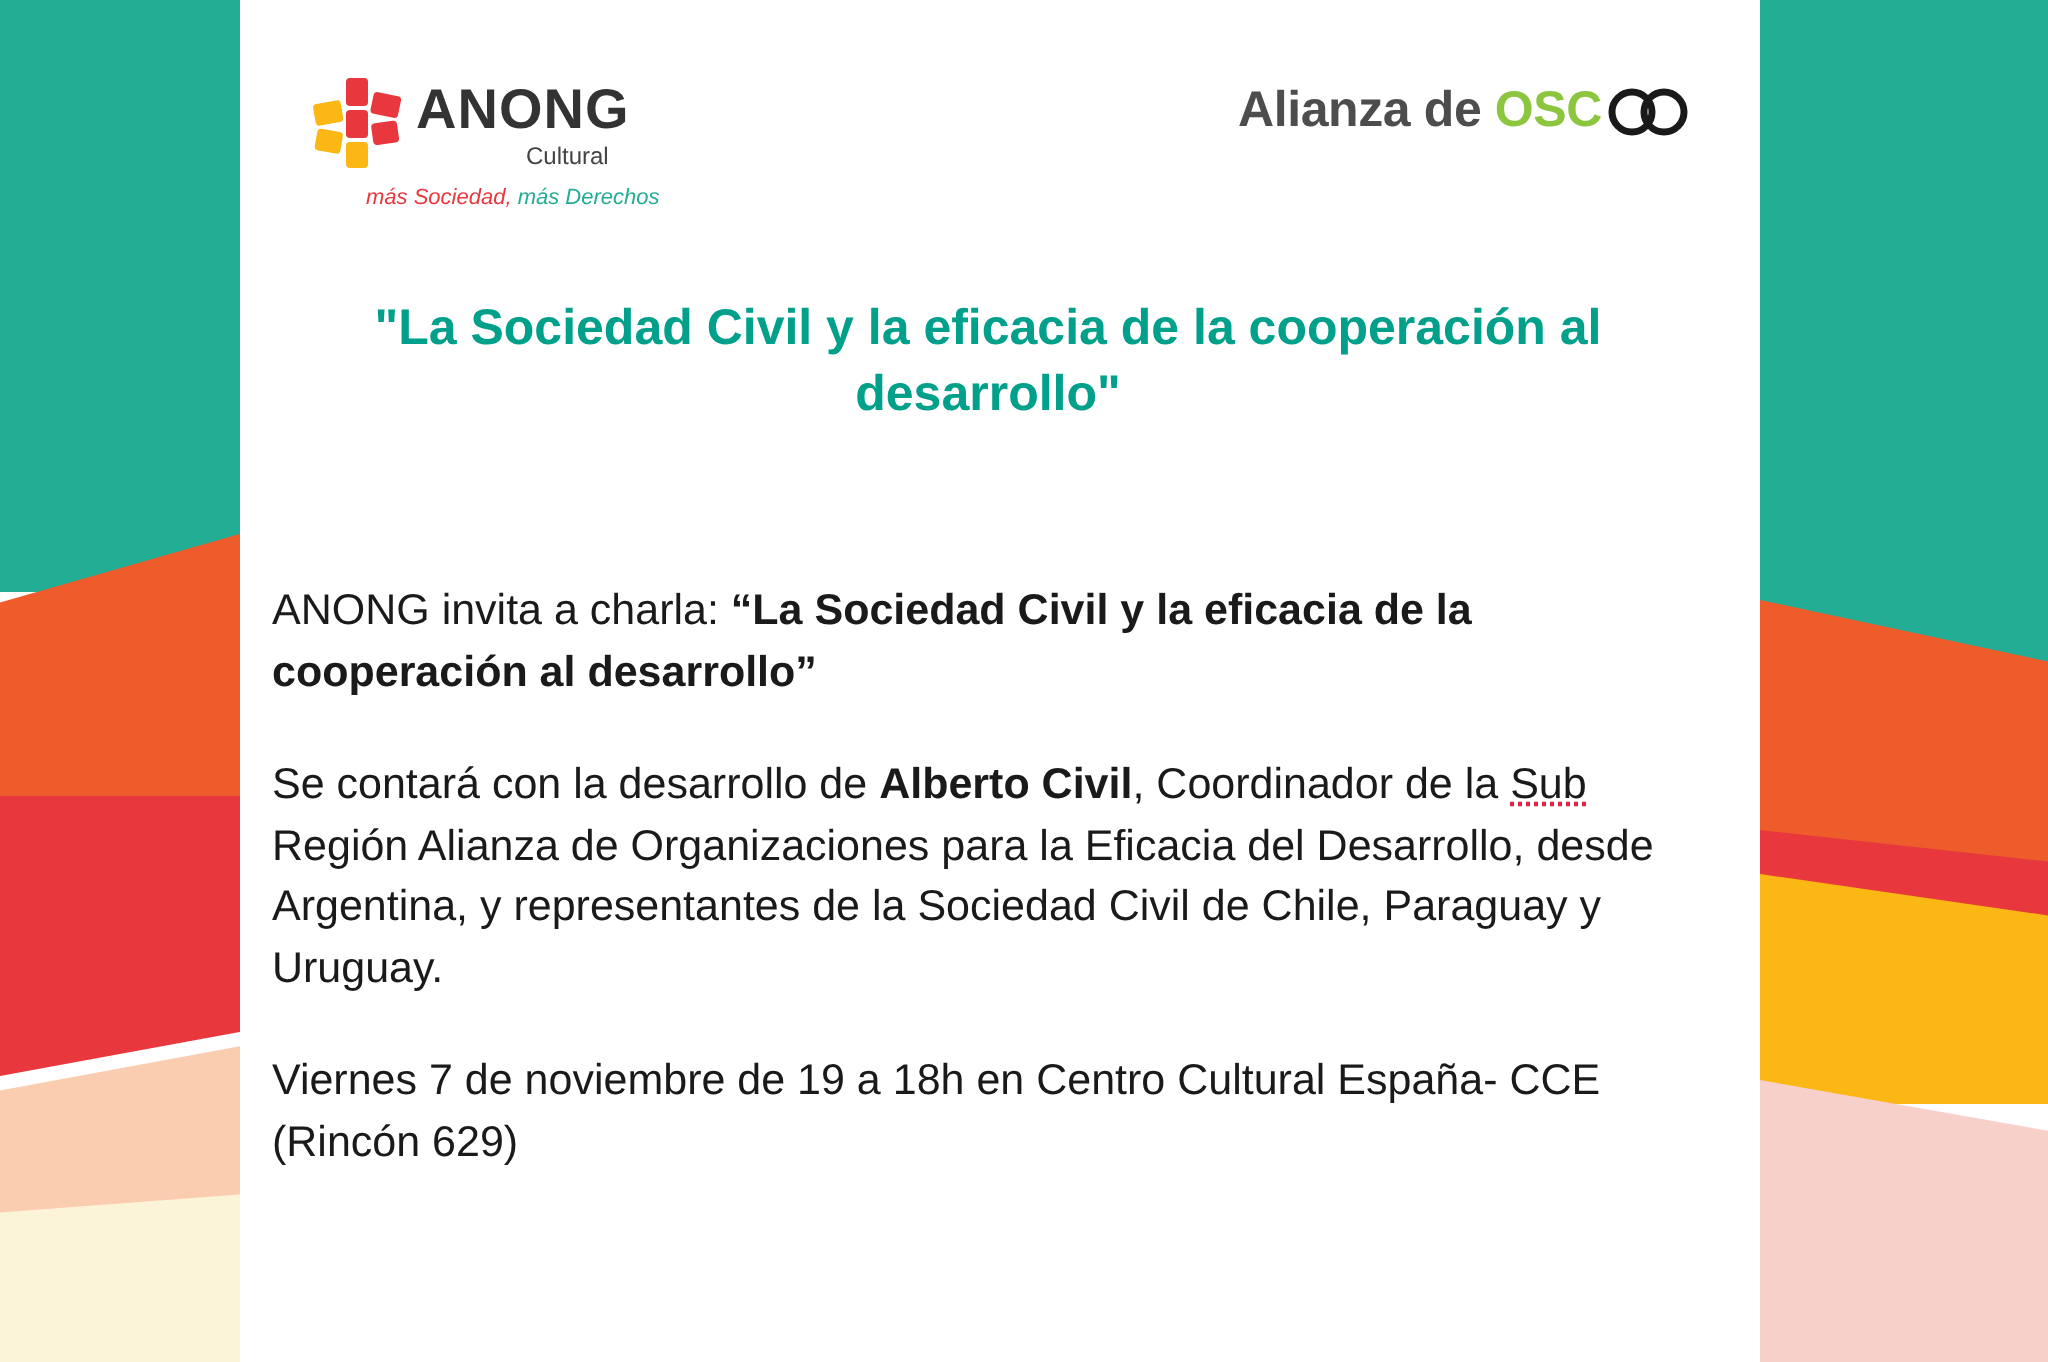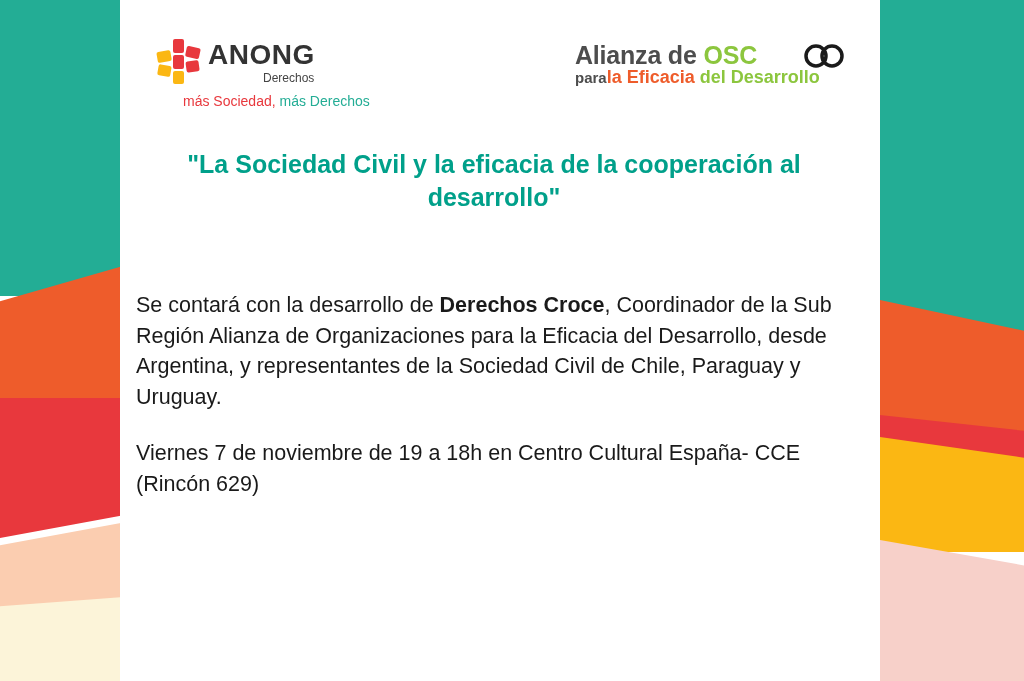--- a/index.html
+++ b/index.html
@@ -122,32 +122,34 @@
   }
   .anong-sub {
     position: absolute;
     left: 110px; top: 38px;
     font-size: 12px;
     color: #444444;
   }
   .anong-tag {
     position: absolute;
     left: 30px; top: 60px;
-    font-size: 14px;
+    font-size: 11px;
+    font-style: italic;
     color: #e8383d;
     white-space: nowrap;
   }
   .anong-tag .t2 { color: #23ad95; }
 
   .logo-alianza {
     position: absolute;
     left: 455px;
     top: 42px;
     width: 270px;
     height: 55px;
+    text-align: center;
   }
   .al-line1 {
     font-size: 25px;
     font-weight: bold;
     color: #4d4d4d;
     line-height: 1.05;
     letter-spacing: -0.2px;
   }
   .al-line1 .osc { color: #8cc63e; }
   .al-line2 {
@@ -184,21 +186,21 @@
     left: 16px;
     top: 290px;
     width: 712px;
     font-size: 21.5px;
     color: #1a1a1a;
     line-height: 1.42;
   }
   .para-block { margin-bottom: 26px; }
   .para-block:last-child { margin-bottom: 0; }
   b { font-weight: bold; }
-  .dotted { text-decoration-style: dotted; text-decoration-color: #d24; }
+  .dotted { text-decoration: underline; text-decoration-style: dotted; text-decoration-color: #d24; }
 </style>
 </head>
 <body>
 
 <div class="slide">
 
   <div class="band band-left">
     <div class="shape l-teal"></div>
     <div class="shape l-orange"></div>
     <div class="shape l-red"></div>
@@ -220,36 +222,38 @@
       <svg class="anong-mark" viewBox="0 0 50 50">
         <rect x="20" y="2" width="11" height="14" rx="2" fill="#e8383d"></rect>
         <rect x="20" y="18" width="11" height="14" rx="2" fill="#e8383d"></rect>
         <rect x="33" y="10" width="14" height="11" rx="2" fill="#e8383d" transform="rotate(12 40 15)"></rect>
         <rect x="33" y="24" width="13" height="11" rx="2" fill="#e8383d" transform="rotate(-8 39 29)"></rect>
         <rect x="4" y="14" width="14" height="11" rx="2" fill="#fbb713" transform="rotate(-10 11 19)"></rect>
         <rect x="5" y="28" width="13" height="11" rx="2" fill="#fbb713" transform="rotate(10 11 33)"></rect>
         <rect x="20" y="34" width="11" height="13" rx="2" fill="#fbb713"></rect>
       </svg>
       <div class="anong-word">ANONG</div>
-      <div class="anong-sub">Derechos</div>
+      <div class="anong-sub">Cultural</div>
       <div class="anong-tag"><span class="t1">más Sociedad,</span><span class="t2"> más Derechos</span></div>
     </div>
 
     <div class="logo-alianza">
       <div class="al-line1"><span>Alianza de </span><span class="osc">OSC</span></div>
-      <div class="al-line2"><span class="para">para</span><span class="efic">la Eficacia </span><span class="desa">del Desarrollo</span></div>
       <svg class="al-rings" viewBox="0 0 42 24">
         <circle cx="13" cy="12" r="10" fill="none" stroke="#1a1a1a" stroke-width="3.5"></circle>
         <circle cx="29" cy="12" r="10" fill="none" stroke="#1a1a1a" stroke-width="3.5"></circle>
       </svg>
     </div>
 
     <div class="title">"La Sociedad Civil y la eficacia de la cooperación al desarrollo"</div>
 
     <div class="body">
       <div class="para-block">
-        <span>Se contará con la desarrollo de </span><b>Derechos Croce</b><span>, Coordinador de la </span><span class="dotted">Sub</span><span> Región Alianza de Organizaciones para la Eficacia del Desarrollo, desde Argentina, y representantes de la Sociedad Civil de Chile, Paraguay y Uruguay.</span>
+        <span>ANONG invita a charla: </span><b>“La Sociedad Civil y la eficacia de la cooperación al desarrollo”</b>
+      </div>
+      <div class="para-block">
+        <span>Se contará con la desarrollo de </span><b>Alberto Civil</b><span>, Coordinador de la </span><span class="dotted">Sub</span><span> Región Alianza de Organizaciones para la Eficacia del Desarrollo, desde Argentina, y representantes de la Sociedad Civil de Chile, Paraguay y Uruguay.</span>
       </div>
       <div class="para-block">Viernes 7 de noviembre de 19 a 18h en Centro Cultural España- CCE (Rincón 629)</div>
     </div>
 
   </div>
 </div>
 
 </body></html>

